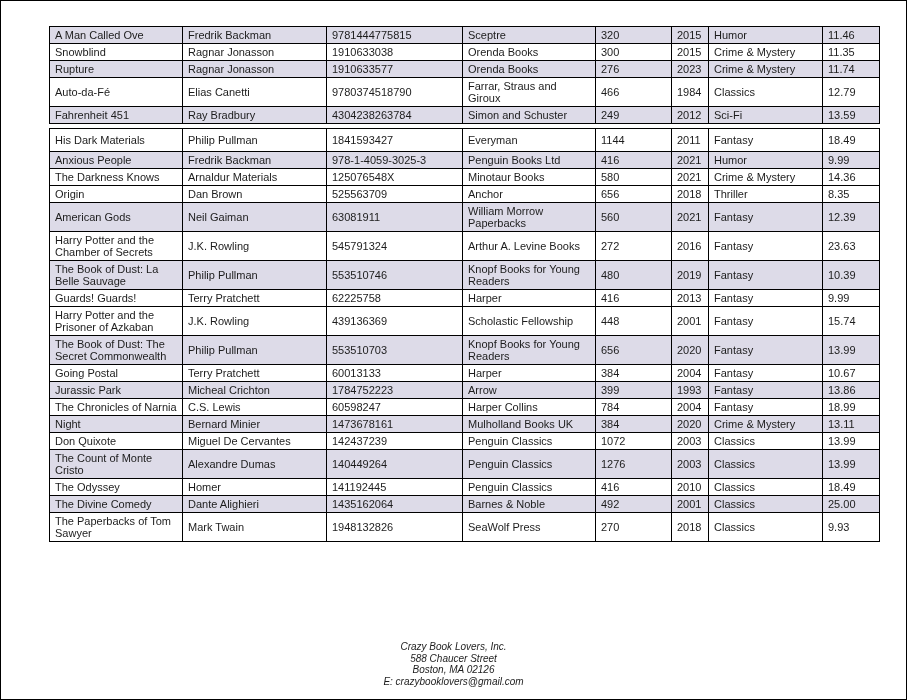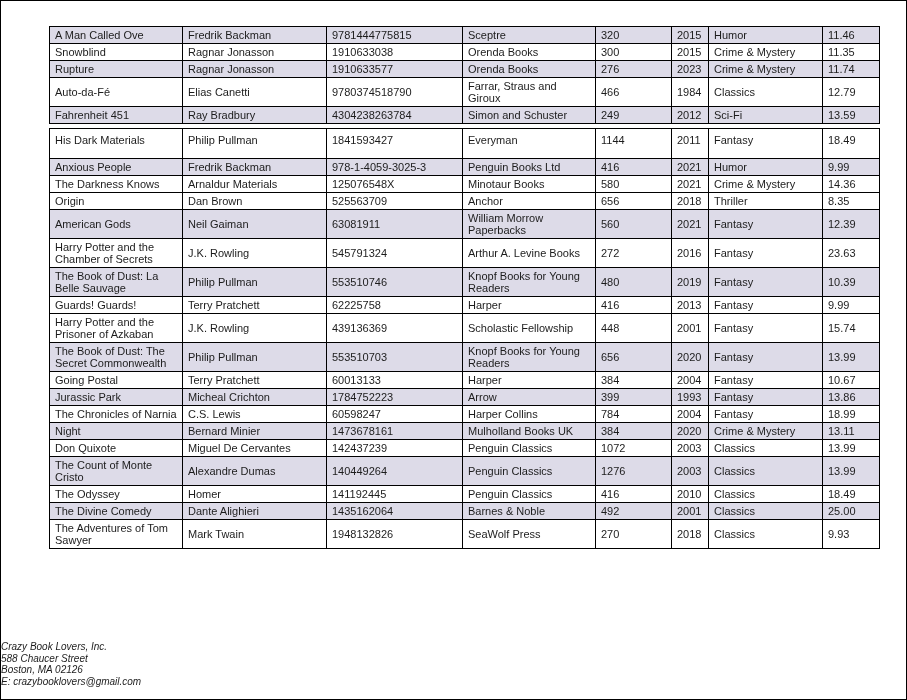--- a/index.html
+++ b/index.html
@@ -29,35 +29,36 @@
     border: 1px solid var(--border-color, #000000);
     font-size: 11px;
     line-height: 12px;
     color: #1c1c1c;
     padding: 2px 5px;
     vertical-align: middle;
     overflow: hidden;
     word-wrap: break-word;
   }
   table.books tr.shaded td { background: var(--shade-color, #dddbe8); }
-  table.books.seg2 tr:first-child td { padding-top: 5px; padding-bottom: 12px; }
+  table.books.seg2 tr:first-child td { padding-top: 5px; padding-bottom: 5px; }
   .col-title     { width: 133px; }
   .col-author    { width: 144px; }
   .col-isbn      { width: 136px; }
   .col-publisher { width: 133px; }
   .col-pages     { width: 76px; }
   .col-year      { width: 37px; }
   .col-genre     { width: 114px; }
   .col-price     { width: 57px; }
   .page-break-gap { height: 4px; }
   .footer {
     position: absolute;
     left: 0;
     right: 0;
     top: 640px;
+    text-align: center;
     font-style: italic;
     font-size: 10px;
     line-height: 11.5px;
     color: #1c1c1c;
   }
 </style>
 </head>
 <body>
 
 <div class="page" style="--page-bg: #ffffff; --border-color: #000000; --shade-color: #dddbe8;">
@@ -317,21 +318,21 @@
             <td>The Divine Comedy</td>
             <td>Dante Alighieri</td>
             <td>1435162064</td>
             <td>Barnes &amp; Noble</td>
             <td>492</td>
             <td>2001</td>
             <td>Classics</td>
             <td>25.00</td>
           </tr>
           <tr class="">
-            <td>The Adventures of Tom Sawyer</td>
+            <td>The Paperbacks of Tom Sawyer</td>
             <td>Mark Twain</td>
             <td>1948132826</td>
             <td>SeaWolf Press</td>
             <td>270</td>
             <td>2018</td>
             <td>Classics</td>
             <td>9.93</td>
           </tr>
         </tbody>
     </table>

